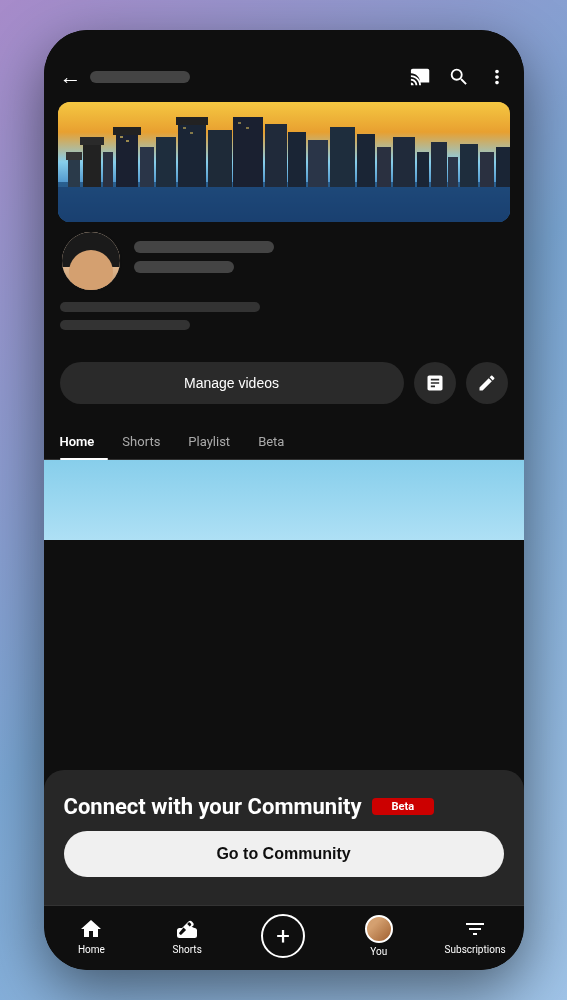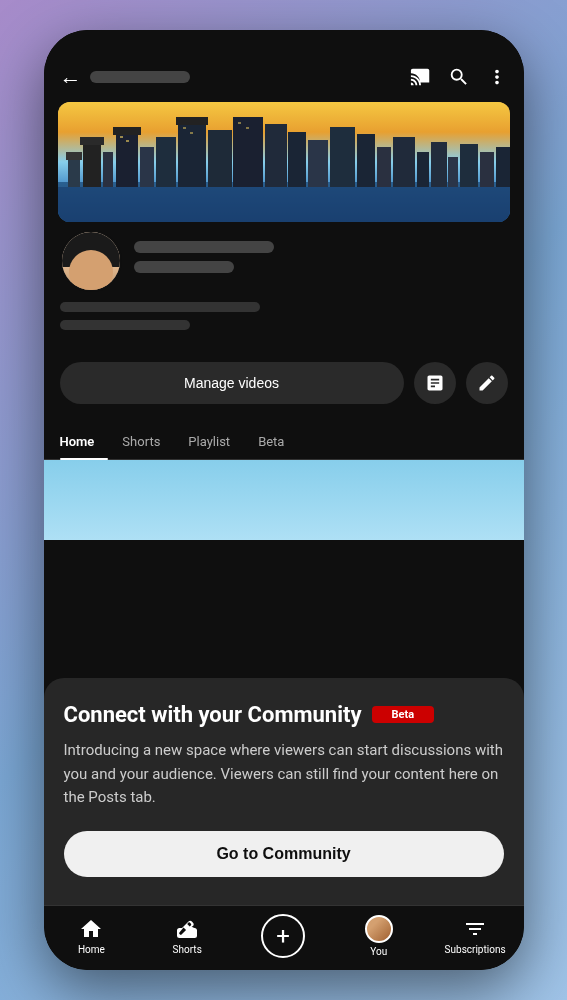--- a/index.html
+++ b/index.html
@@ -474,21 +474,20 @@
     </div>
 
     <div class="main-content">
       <div class="sky-bg"></div>
 
       <div class="modal-overlay">
         <div class="modal-title-row">
           <span class="modal-title">Connect with your Community</span>
           <span class="beta-badge">Beta</span>
         </div>
-        <p class="modal-desc">Introducing a new space where viewers can start discussions with you and your audience. Viewers can still find your content here on the Posts tab.</p>
         <button class="go-community-btn">Go to Community</button>
       </div>
     </div>
 
     <div class="bottom-nav">
 
       <div class="nav-item">
         <svg width="24" height="24" viewBox="0 0 24 24" fill="white">
           <path d="M10 20v-6h4v6h5v-8h3L12 3 2 12h3v8z"></path>
         </svg>

